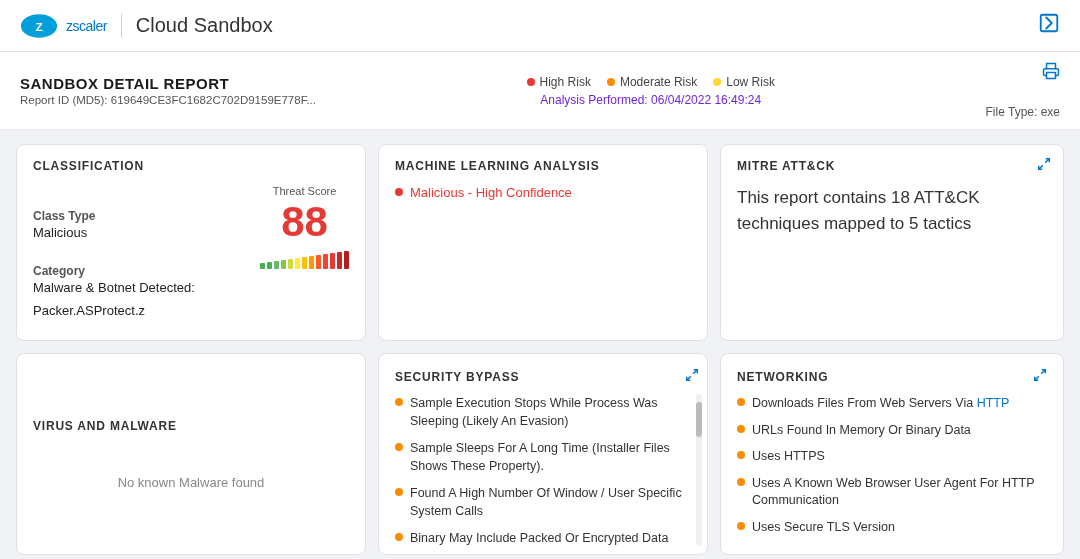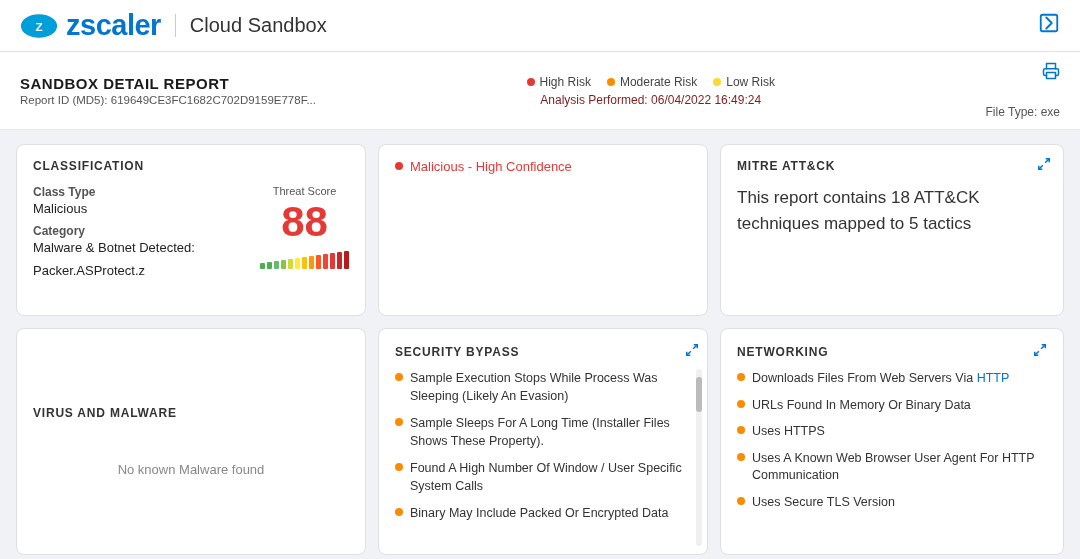--- a/index.html
+++ b/index.html
@@ -31,22 +31,22 @@
     .logo-wrap {
       display: flex;
       align-items: center;
       gap: 8px;
     }
     .logo-icon {
       width: 38px;
       height: 28px;
     }
     .brand-name {
-      font-size: 29px;
-      font-weight: 700;
+      font-size: 14px;
+      font-weight: 400;
       color: #0076d1;
       letter-spacing: -0.5px;
       text-align: center;
     }
     .header-title {
       font-size: 20px;
       font-weight: 400;
       color: #333;
       padding-left: 14px;
       border-left: 1px solid #ccc;
@@ -98,21 +98,21 @@
       width: 8px;
       height: 8px;
       border-radius: 50%;
       display: inline-block;
     }
     .dot-red { background: #e53935; }
     .dot-orange { background: #fb8c00; }
     .dot-yellow { background: #fdd835; }
     .analysis-time {
       font-size: 12px;
-      color: #7f1d1d;
+      color: #6d28d9;
     }
     .report-meta-right {
       text-align: right;
       display: flex;
       flex-direction: column;
       align-items: flex-end;
       gap: 20px;
     }
     .print-icon {
       color: #0076d1;
@@ -157,20 +157,21 @@
       display: flex;
       justify-content: space-between;
       align-items: flex-start;
     }
     .class-left {}
     .class-label {
       font-size: 12px;
       color: #555;
       font-weight: 600;
       margin-bottom: 2px;
+      margin-top: 24px;
     }
     .class-value {
       font-size: 13px;
       color: #222;
       margin-bottom: 8px;
     }
     .class-right {
       text-align: center;
     }
     .threat-label {
@@ -392,20 +393,21 @@
           <div class="bar-seg" style="height:15px;background:#f44336;"></div>
           <div class="bar-seg" style="height:16px;background:#e53935;"></div>
           <div class="bar-seg" style="height:17px;background:#c62828;"></div>
           <div class="bar-seg" style="height:18px;background:#b71c1c;"></div>
         </div>
       </div>
     </div>
   </div>
 
   <div class="card ml-card">
+    <div class="card-title">MACHINE LEARNING ANALYSIS</div>
     <div class="ml-item">
       <div class="ml-dot" style="background:#e53935;"></div>
       <span class="ml-text red">Malicious - High Confidence</span>
     </div>
   </div>
 
   <div class="card mitre-card">
     <div class="card-title">MITRE ATT&amp;CK</div>
     <div class="expand-icon">
       <svg width="14" height="14" viewBox="0 0 24 24" fill="none" stroke="#0076d1" stroke-width="2.5">

